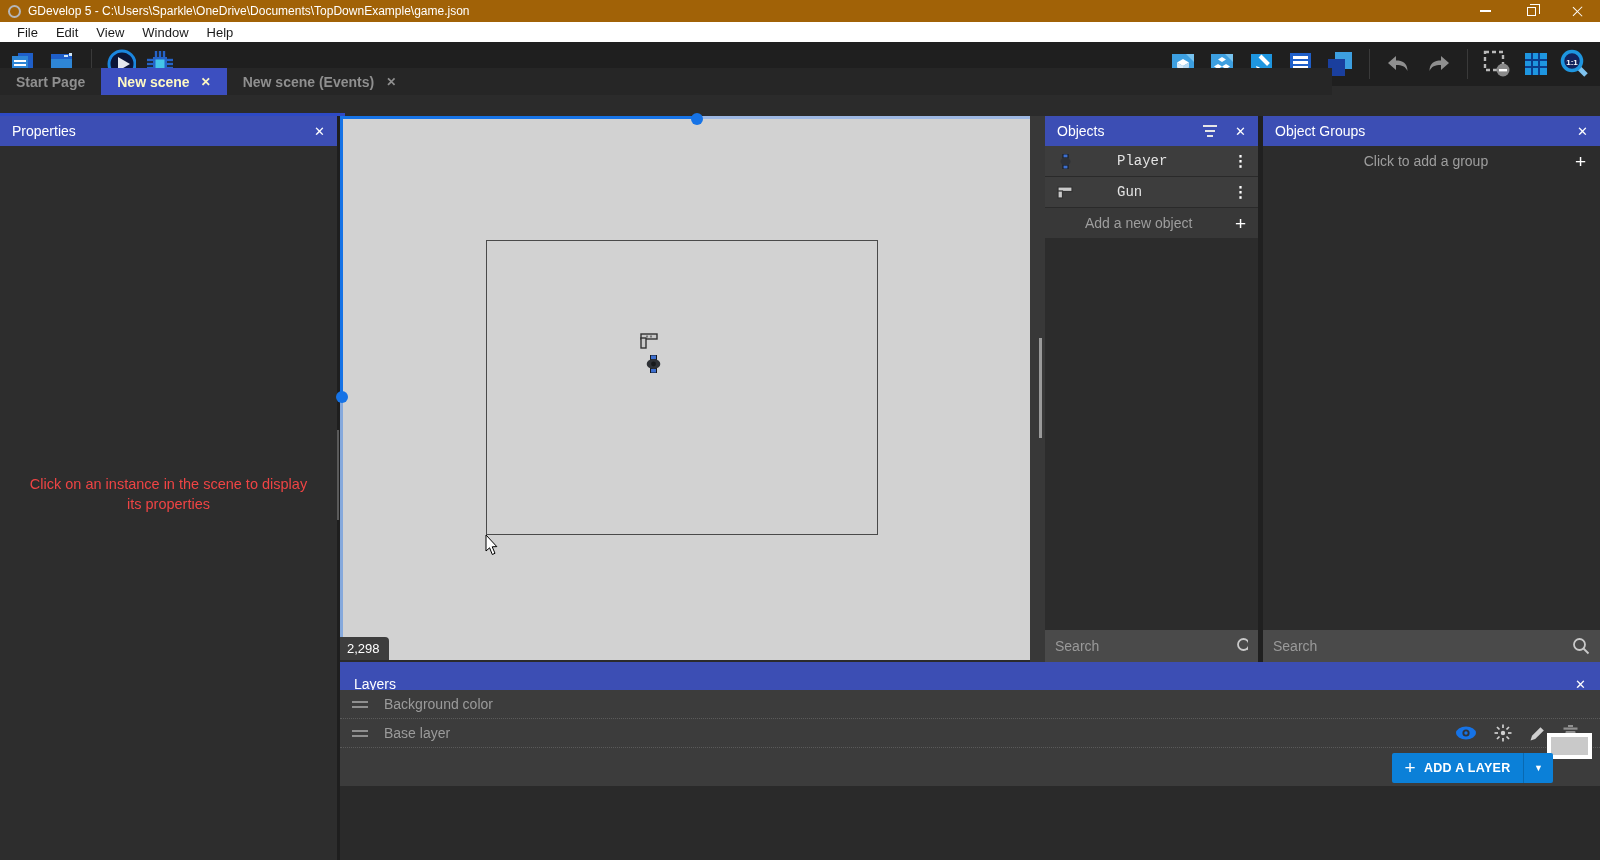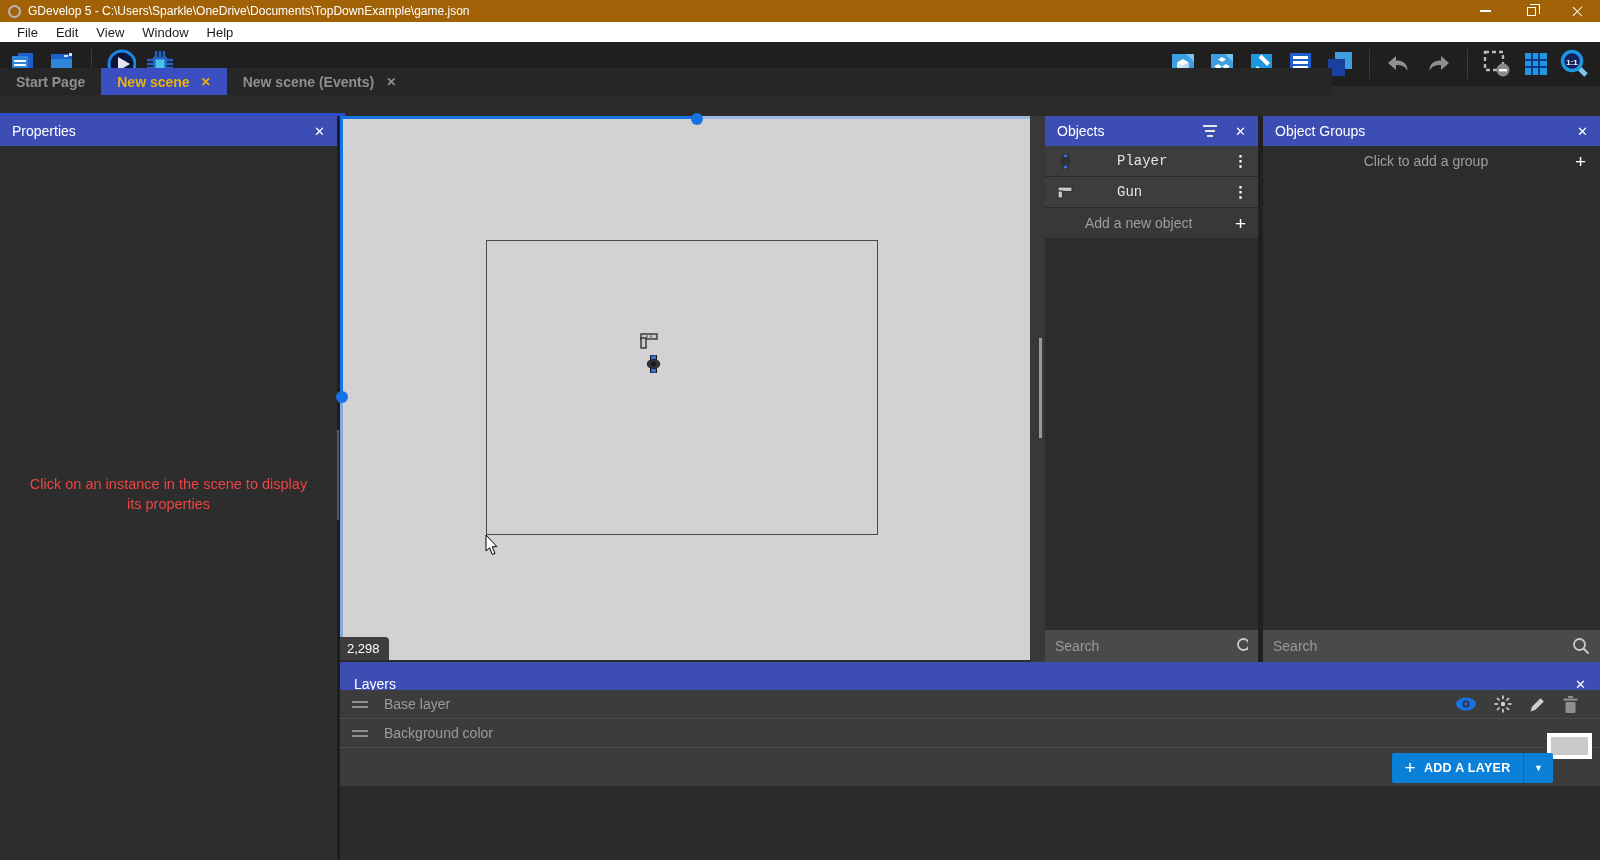--- a/index.html
+++ b/index.html
@@ -26,21 +26,21 @@
   .toolbar { position:absolute; left:0; top:42px; width:1600px; height:44px; background:#1f1f1f; display:flex; align-items:center; }
   .tb-group { display:flex; align-items:center; gap:9px; }
   .tb-left { padding-left:8px; }
   .tb-right { margin-left:auto; padding-right:10px; }
   .tb-btn { width:30px; height:30px; display:flex; align-items:center; justify-content:center; }
   .tb-sep { width:1px; height:30px; background:#3a3a3a; margin:0 5px; }
 
   
   .tabstrip { position:absolute; left:0; top:68px; width:1332px; height:27px; background:#262626; display:flex; font-size:14px;font-weight:bold; }
   .tab { padding:0 16px; display:flex; align-items:center; gap:12px; color:#8f8f8f; }
-  .tab.active { background:#3c4fc0; color:#eab308;gap:11px; }
+  .tab.active { background:#3c4fc0; color:#fef9c3;gap:11px; }
   .tab .tab-close { font-size:12px; }
   .tabstrip-underline { position:absolute; left:0; top:113px; width:345px; height:3px; background:#2e4ac6; }
 
   
   .panel-header { height:30px; background:#3c4eb4; color:#fff; display:flex; align-items:center; padding:0 12px; font-size:14px; }
   .panel-close { margin-left:auto; color:#fff; font-size:13px; }
   .search-row { position:absolute; left:0; right:0; bottom:0; height:32px; background:#4a4a4a; display:flex; align-items:center; padding:0 10px; }
   .search-row input { flex:1; background:transparent; border:none; outline:none; color:#fca5a5; font-size:14px; font-family:"Liberation Sans", sans-serif; }
   .search-row input::placeholder { color:#9a9a9a; }
 
@@ -385,20 +385,27 @@
   </div>
 </div>
 
 <div class="panel-layers">
   <div class="panel-header" style="height:44px; padding:0 14px;">
     <span>Layers</span>
     <span class="panel-close">✕</span>
   </div>
 
   <div class="layers-body">
+    <div class="layer-row">
+      <div class="drag-handle">
+          <div></div>
+          <div></div>
+        </div>
+      <span>Background color</span>
+    </div>
     <div class="layer-row">
       <div class="drag-handle">
           <div></div>
           <div></div>
         </div>
       <span>Base layer</span>
       <div class="layer-actions">
         <svg width="22" height="14">
           <ellipse cx="11" cy="7" rx="10" ry="6.5" fill="#1673e6"></ellipse>
           <circle cx="11" cy="7" r="3.6" fill="#30333a"></circle>
@@ -420,27 +427,20 @@
         <svg width="17" height="17">
           <path d="M1.5 15.5 L3 10.8 L11.5 2.2 L14.8 5.5 L6.2 14 Z" fill="#cfcfcf"></path>
         </svg>
         <svg width="15" height="17">
           <rect x="5" y="0" width="5" height="2" fill="#8f8f8f"></rect>
           <rect x="0.5" y="2.5" width="14" height="2.2" fill="#8f8f8f"></rect>
           <rect x="2.5" y="6" width="10" height="11" rx="1" fill="#8f8f8f"></rect>
         </svg>
       </div>
     </div>
-    <div class="layer-row">
-      <div class="drag-handle">
-          <div></div>
-          <div></div>
-        </div>
-      <span>Background color</span>
-    </div>
   </div>
 
   <div class="color-swatch">
     <div class="swatch-inner"></div>
   </div>
 
   <div class="add-layer-btn">
     <div class="add-layer-main">
       <span class="plus-big">+</span>
       <span>ADD A LAYER</span>

